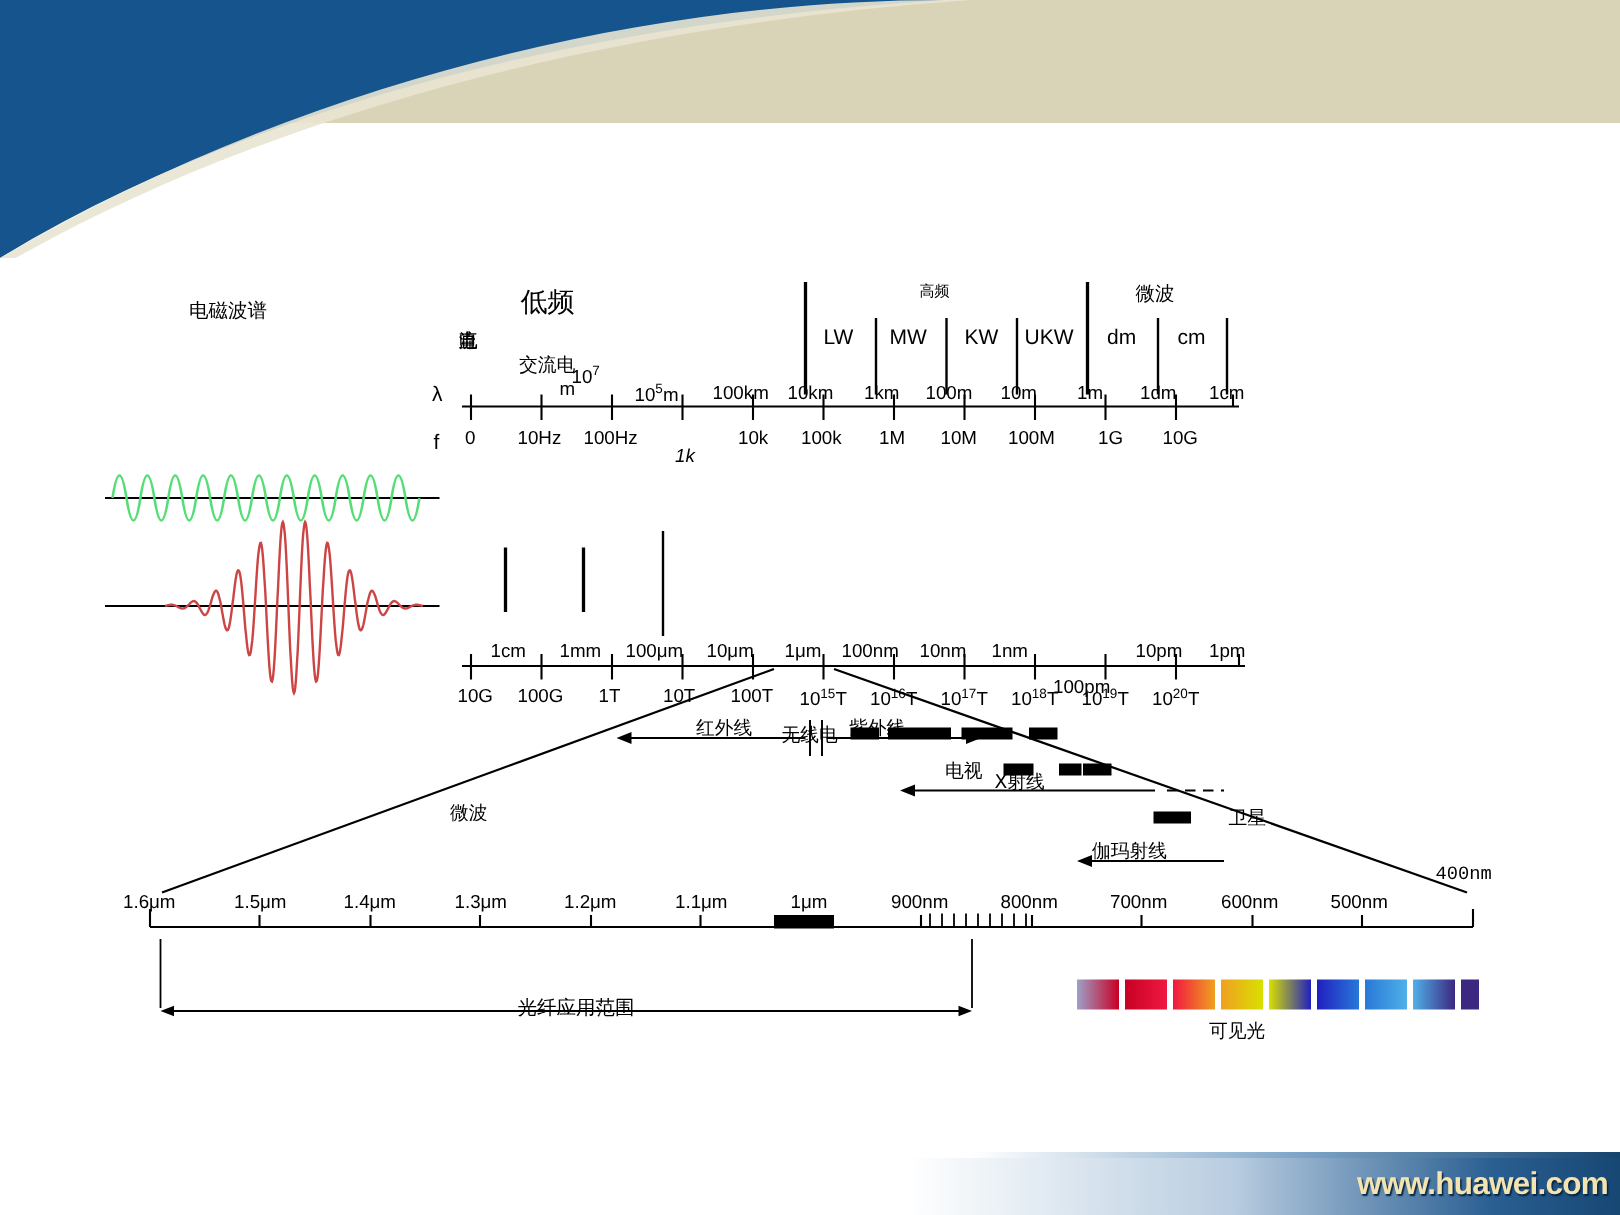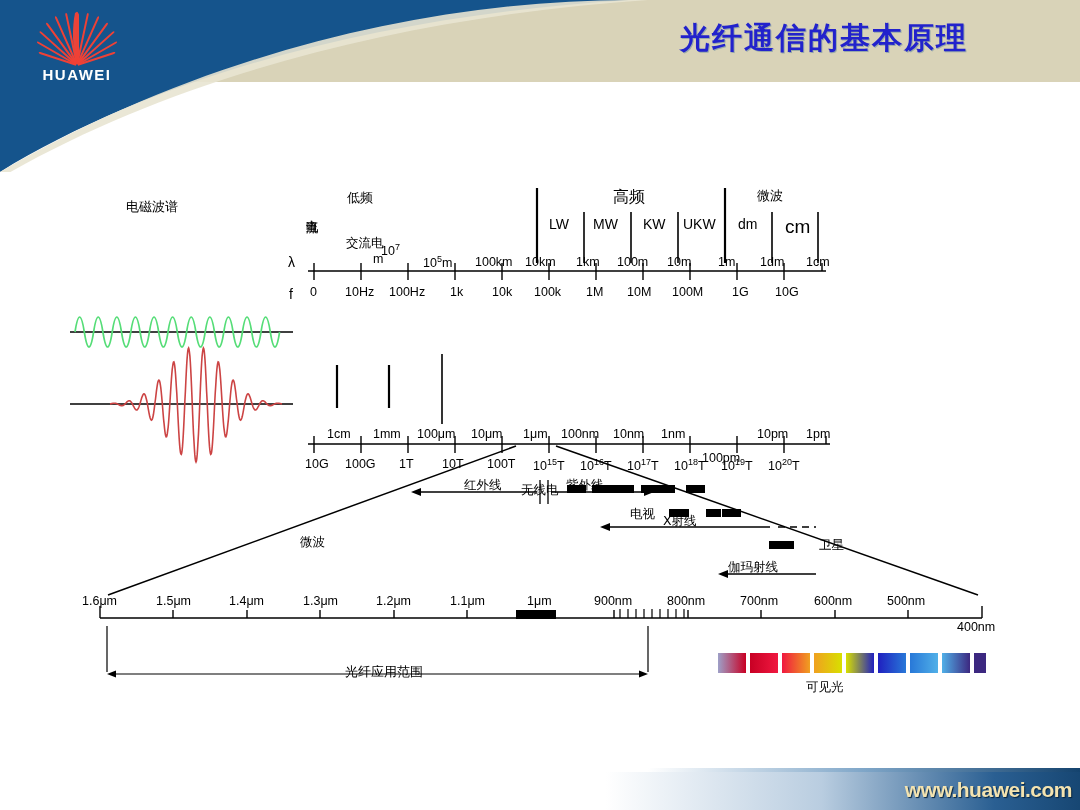--- a/index.html
+++ b/index.html
@@ -64,45 +64,21 @@
 <div id="header">
   <div class="hdr-beige"></div>
   <div class="hdr-white"></div>
 
   <svg class="hdr-blue" width="1080" height="172" viewBox="0 0 1080 172">
     <path d="M0,0 L1080,0 L1080,0 L700,0 C420,0 190,60 0,172 Z" fill="#0d4f86" style="display:none"></path>
     <path d="M0,0 L630,0 C400,14 170,68 0,172 Z" fill="#15548c"></path>
     <path d="M0,0 L648,0 C416,16 182,72 0,178 L0,172 C190,60 420,0 630,0 Z" fill="#e8e4d2" opacity="0.9"></path>
   </svg>
 
-  <div id="logo">
-    <svg class="petals" width="110" height="58" viewBox="0 0 110 58">
-      <g fill="#e8453c">
-        <path d="M55,56 C50,40 50,20 53,5 C55,3 57,5 57,7 C57,24 57,42 57,56 Z" transform="rotate(0 55 56)"></path>
-      </g>
-      <g>
-        <path d="M54,56 L54,6 C54,3 56,3 56,6 L56,56 Z" fill="#ef4136"></path>
-        <path d="M54,56 L54,6 C54,3 56,3 56,6 L56,56 Z" fill="#ef4136" transform="rotate(-12 55 57)"></path>
-        <path d="M54,56 L54,6 C54,3 56,3 56,6 L56,56 Z" fill="#ef4136" transform="rotate(-24 55 57)"></path>
-        <path d="M54,56 L54,7 C54,4 56,4 56,7 L56,56 Z" fill="#ef4136" transform="rotate(-36 55 57)"></path>
-        <path d="M54,56 L54,9 C54,6 56,6 56,9 L56,56 Z" fill="#ef4136" transform="rotate(-48 55 57)"></path>
-        <path d="M54,56 L54,13 C54,10 56,10 56,13 L56,56 Z" fill="#ef4136" transform="rotate(-60 55 57)"></path>
-        <path d="M54,56 L54,19 C54,16 56,16 56,19 L56,56 Z" fill="#ef4136" transform="rotate(-72 55 57)"></path>
-        <path d="M54,56 L54,6 C54,3 56,3 56,6 L56,56 Z" fill="#ef4136" transform="rotate(12 55 57)"></path>
-        <path d="M54,56 L54,6 C54,3 56,3 56,6 L56,56 Z" fill="#ef4136" transform="rotate(24 55 57)"></path>
-        <path d="M54,56 L54,7 C54,4 56,4 56,7 L56,56 Z" fill="#ef4136" transform="rotate(36 55 57)"></path>
-        <path d="M54,56 L54,9 C54,6 56,6 56,9 L56,56 Z" fill="#ef4136" transform="rotate(48 55 57)"></path>
-        <path d="M54,56 L54,13 C54,10 56,10 56,13 L56,56 Z" fill="#ef4136" transform="rotate(60 55 57)"></path>
-        <path d="M54,56 L54,19 C54,16 56,16 56,19 L56,56 Z" fill="#ef4136" transform="rotate(72 55 57)"></path>
-      </g>
-    </svg>
-    <div class="wname">HUAWEI</div>
-  </div>
-
-  <div class="hdr-title lbl-cn">光纤通信的基本原理</div>
+
 </div>
 
 <div id="diagram">
 
   <svg id="svg-root" width="1080" height="600" viewBox="0 0 1080 600">
     <g stroke="#000" stroke-width="1.4" fill="none">
 
       <line x1="308" y1="99" x2="826" y2="99"></line>
 
       <g>
@@ -266,46 +242,46 @@
   </svg>
 
   <div class="lbl lbl-cn" style="left:126px; top:26px; font-size:13px;">电磁波谱</div>
 
   <div class="lbl" style="left:288px; top:82px; font-size:14px;">λ</div>
   <div class="lbl" style="left:289px; top:114px; font-size:14px;">f</div>
 
   <div class="lbl lbl-cn vert" style="left:303px; top:38px; font-size:12.5px;">直流电</div>
   <div class="lbl lbl-cn" style="left:346px; top:63px;">交流电</div>
 
-  <div class="lbl lbl-cn" style="left:347px; top:17px; font-size:13px;">低频</div>
-  <div class="lbl lbl-cn" style="left:613px; top:15px; font-size:16px;">高频</div>
+  <div class="lbl lbl-cn" style="left:347px; top:17px; font-size:18px;">低频</div>
+  <div class="lbl lbl-cn" style="left:613px; top:15px; font-size:10px;">高频</div>
   <div class="lbl lbl-cn" style="left:757px; top:15px; font-size:13px;">微波</div>
 
   <div class="lbl" style="left:549px; top:44px; font-size:14px;">LW</div>
   <div class="lbl" style="left:593px; top:44px; font-size:14px;">MW</div>
   <div class="lbl" style="left:643px; top:44px; font-size:14px;">KW</div>
   <div class="lbl" style="left:683px; top:44px; font-size:14px;">UKW</div>
   <div class="lbl" style="left:738px; top:44px; font-size:14px;">dm</div>
-  <div class="lbl" style="left:785px; top:44px; font-size:19px;">cm</div>
+  <div class="lbl" style="left:785px; top:44px; font-size:14px;">cm</div>
 
   <div class="lbl" style="left:381px; top:70px;">10<sup style="font-size:9px">7</sup><br><span style="position:relative;left:-8px;top:-6px">m</span></div>
   <div class="lbl" style="left:423px; top:82px;">10<sup style="font-size:9px">5</sup>m</div>
   <div class="lbl" style="left:475px; top:83px;">100km</div>
   <div class="lbl" style="left:525px; top:83px;">10km</div>
   <div class="lbl" style="left:576px; top:83px;">1km</div>
   <div class="lbl" style="left:617px; top:83px;">100m</div>
   <div class="lbl" style="left:667px; top:83px;">10m</div>
   <div class="lbl" style="left:718px; top:83px;">1m</div>
   <div class="lbl" style="left:760px; top:83px;">1dm</div>
   <div class="lbl" style="left:806px; top:83px;">1cm</div>
 
   <div class="lbl" style="left:310px; top:113px;">0</div>
   <div class="lbl" style="left:345px; top:113px;">10Hz</div>
   <div class="lbl" style="left:389px; top:113px;">100Hz</div>
-  <div class="lbl" style="left:450px; top:113px;">1k</div>
+  <div class="lbl" style="left:450px; top:125px;font-style:italic;">1k</div>
   <div class="lbl" style="left:492px; top:113px;">10k</div>
   <div class="lbl" style="left:534px; top:113px;">100k</div>
   <div class="lbl" style="left:586px; top:113px;">1M</div>
   <div class="lbl" style="left:627px; top:113px;">10M</div>
   <div class="lbl" style="left:672px; top:113px;">100M</div>
   <div class="lbl" style="left:732px; top:113px;">1G</div>
   <div class="lbl" style="left:775px; top:113px;">10G</div>
 
   <div class="lbl lbl-cn" style="left:521px; top:310px;">无线电</div>
   <div class="lbl lbl-cn" style="left:630px; top:334px;">电视</div>
@@ -346,21 +322,21 @@
   <div class="lbl" style="left:229px; top:422px;">1.4μm</div>
   <div class="lbl" style="left:303px; top:422px;">1.3μm</div>
   <div class="lbl" style="left:376px; top:422px;">1.2μm</div>
   <div class="lbl" style="left:450px; top:422px;">1.1μm</div>
   <div class="lbl" style="left:527px; top:422px;">1μm</div>
   <div class="lbl" style="left:594px; top:422px;">900nm</div>
   <div class="lbl" style="left:667px; top:422px;">800nm</div>
   <div class="lbl" style="left:740px; top:422px;">700nm</div>
   <div class="lbl" style="left:814px; top:422px;">600nm</div>
   <div class="lbl" style="left:887px; top:422px;">500nm</div>
-  <div class="lbl" style="left:957px; top:448px;">400nm</div>
+  <div class="lbl" style="left:957px; top:404px;font-family:Liberation Mono, monospace;">400nm</div>
 
   <div class="lbl lbl-cn" style="left:345px; top:491px; font-size:13px;">光纤应用范围</div>
 
   <div id="vis-colors" style="left:718px; top:481px;">
       <div class="sw" style="background: linear-gradient(to right, rgb(158, 160, 200), rgb(200, 0, 36));"></div>
       <div class="sw" style="background: linear-gradient(to right, rgb(200, 0, 36), rgb(240, 24, 64));"></div>
       <div class="sw" style="background: linear-gradient(to right, rgb(240, 24, 64), rgb(240, 160, 32));"></div>
       <div class="sw" style="background: linear-gradient(to right, rgb(240, 160, 32), rgb(216, 224, 0));"></div>
       <div class="sw" style="background: linear-gradient(to right, rgb(216, 224, 0), rgb(32, 32, 192));"></div>
       <div class="sw" style="background: linear-gradient(to right, rgb(32, 32, 192), rgb(40, 120, 216));"></div>

